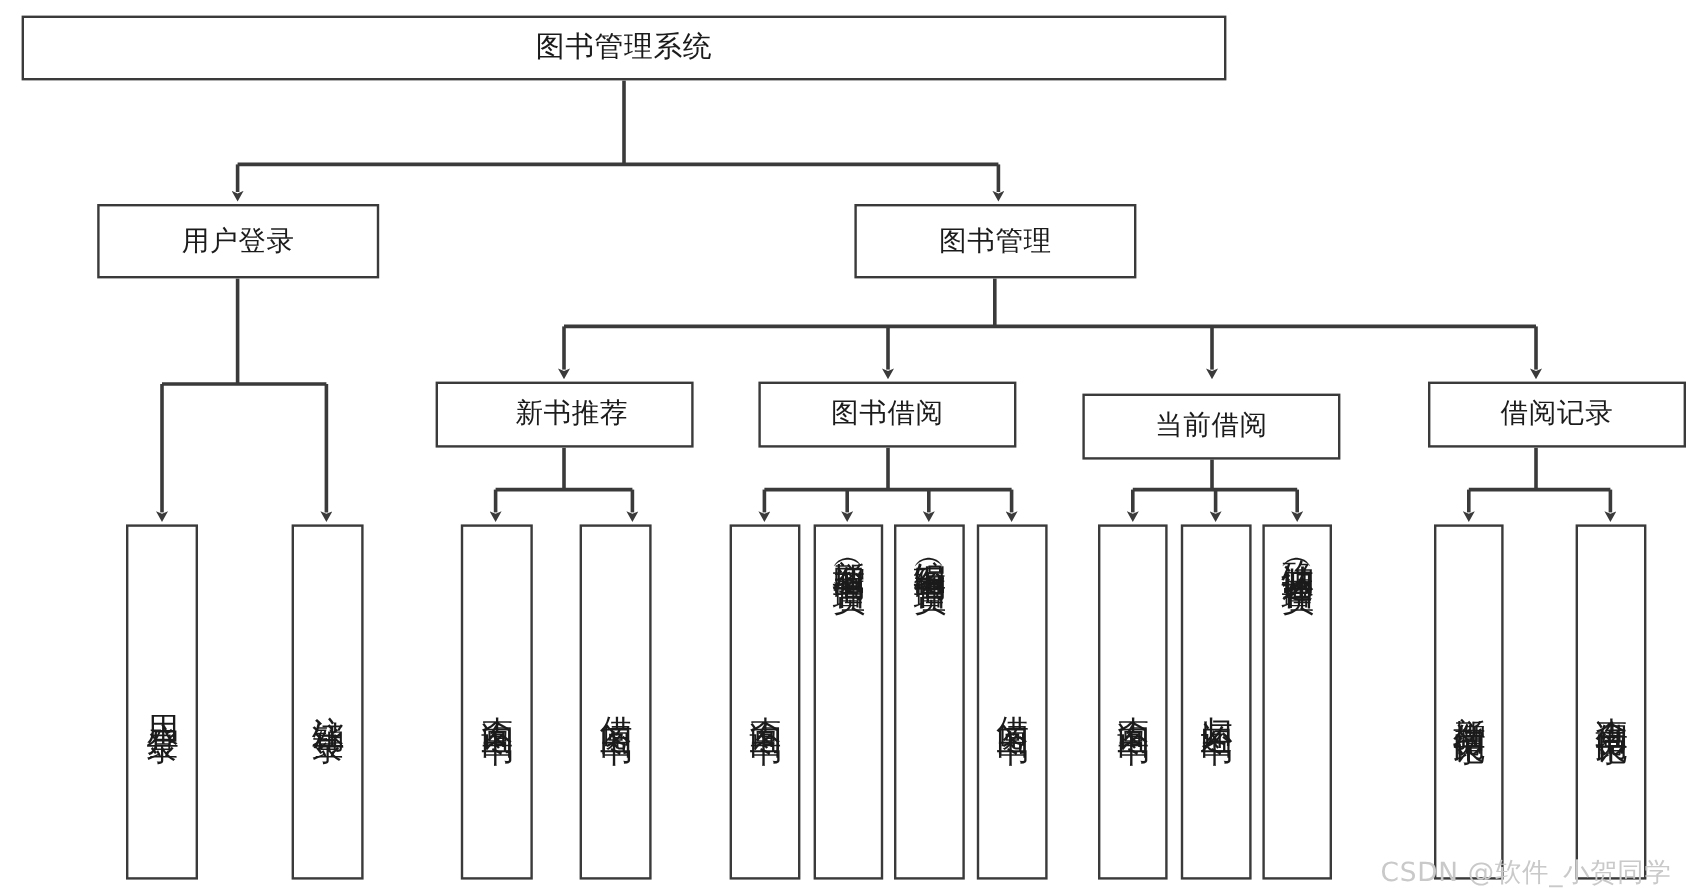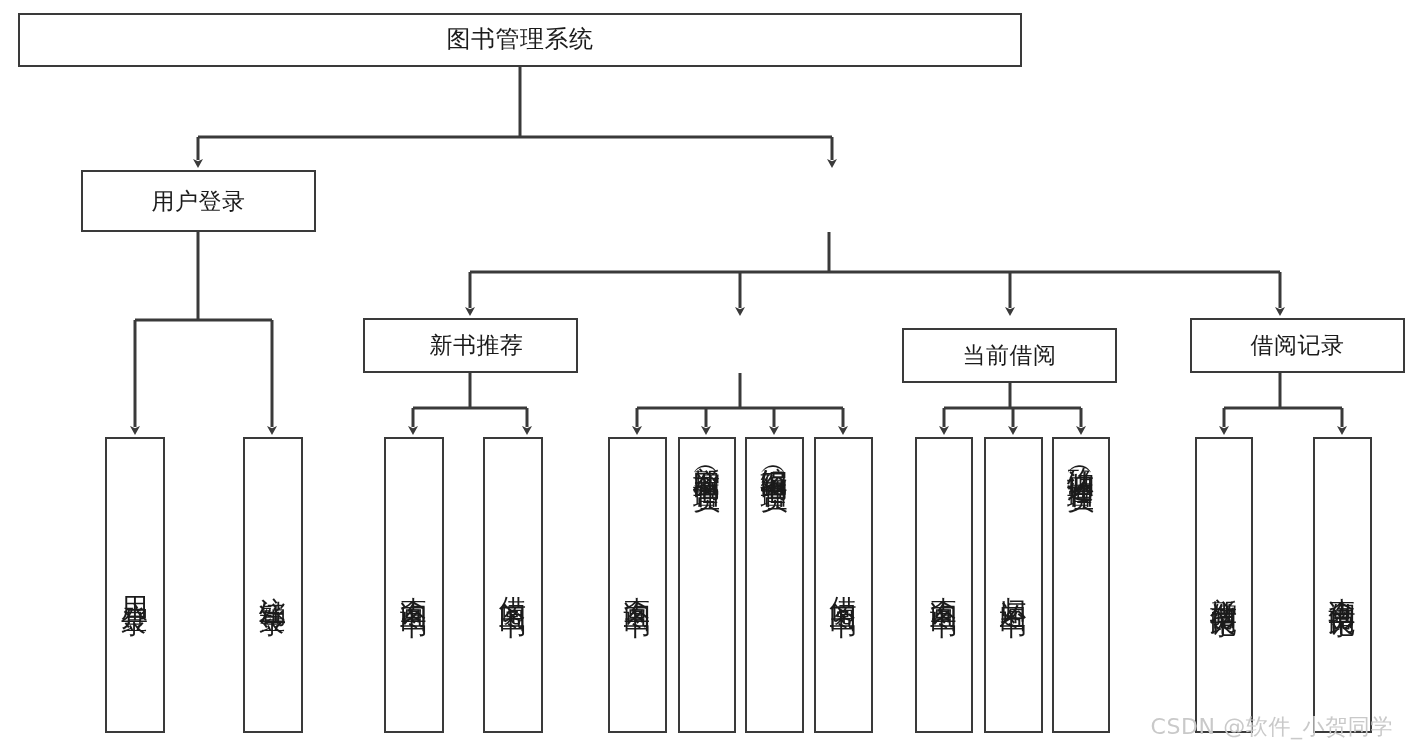--- a/index.html
+++ b/index.html
@@ -131,24 +131,30 @@
     </g>
   </svg>
 
   <div class="node h-node root" style="left:18px; top:13px; width:1004px; height:54px;">
     <span class="node-label">图书管理系统</span>
   </div>
 
   <div class="node h-node" style="left:81px; top:170px; width:235px; height:62px;">
     <span class="node-label">用户登录</span>
   </div>
+  <div class="node h-node" style="left:712px; top:170px; width:235px; height:62px;">
+    <span class="node-label">图书管理</span>
+  </div>
 
   <div class="node h-node" style="left:363px; top:318px; width:215px; height:55px;padding-left:12px;">
     <span class="node-label">新书推荐</span>
   </div>
+  <div class="node h-node" style="left:632px; top:318px; width:215px; height:55px;">
+    <span class="node-label">图书借阅</span>
+  </div>
   <div class="node h-node" style="left:902px; top:328px; width:215px; height:55px;">
     <span class="node-label">当前借阅</span>
   </div>
   <div class="node h-node" style="left:1172px; top:318px; width:215px; height:55px;margin-left:18px;">
     <span class="node-label">借阅记录</span>
   </div>
 
   <div class="node v-node mid-label" style="left:105px; top:437px; width:60px; height:296px;">
     <span class="node-label">用户登录</span>
   </div>

